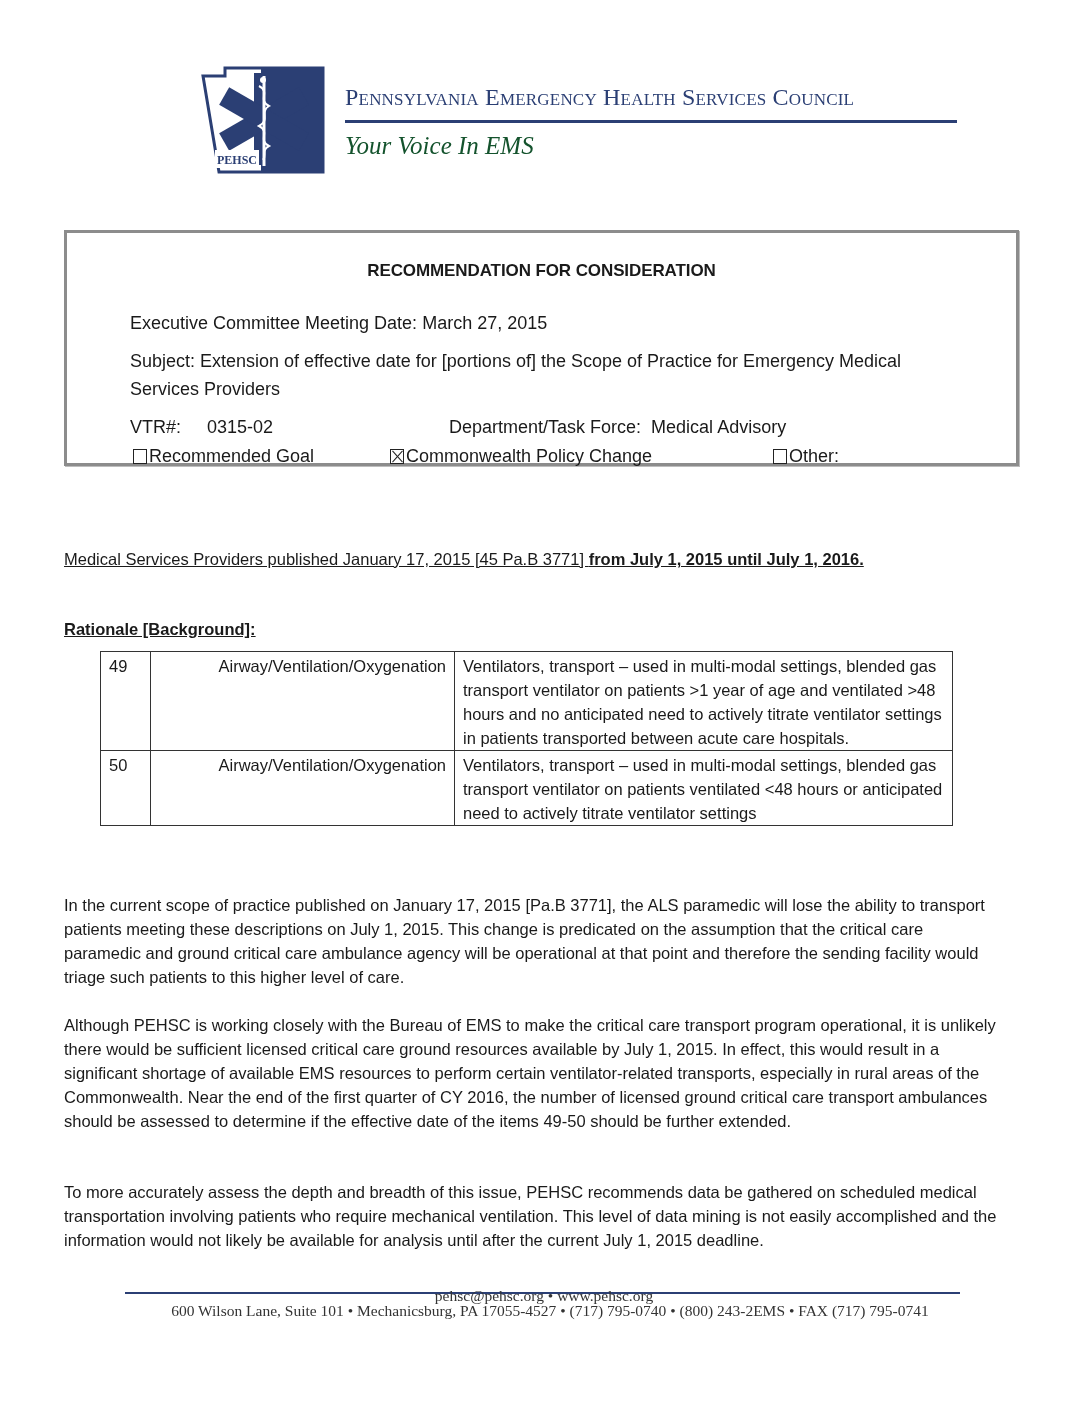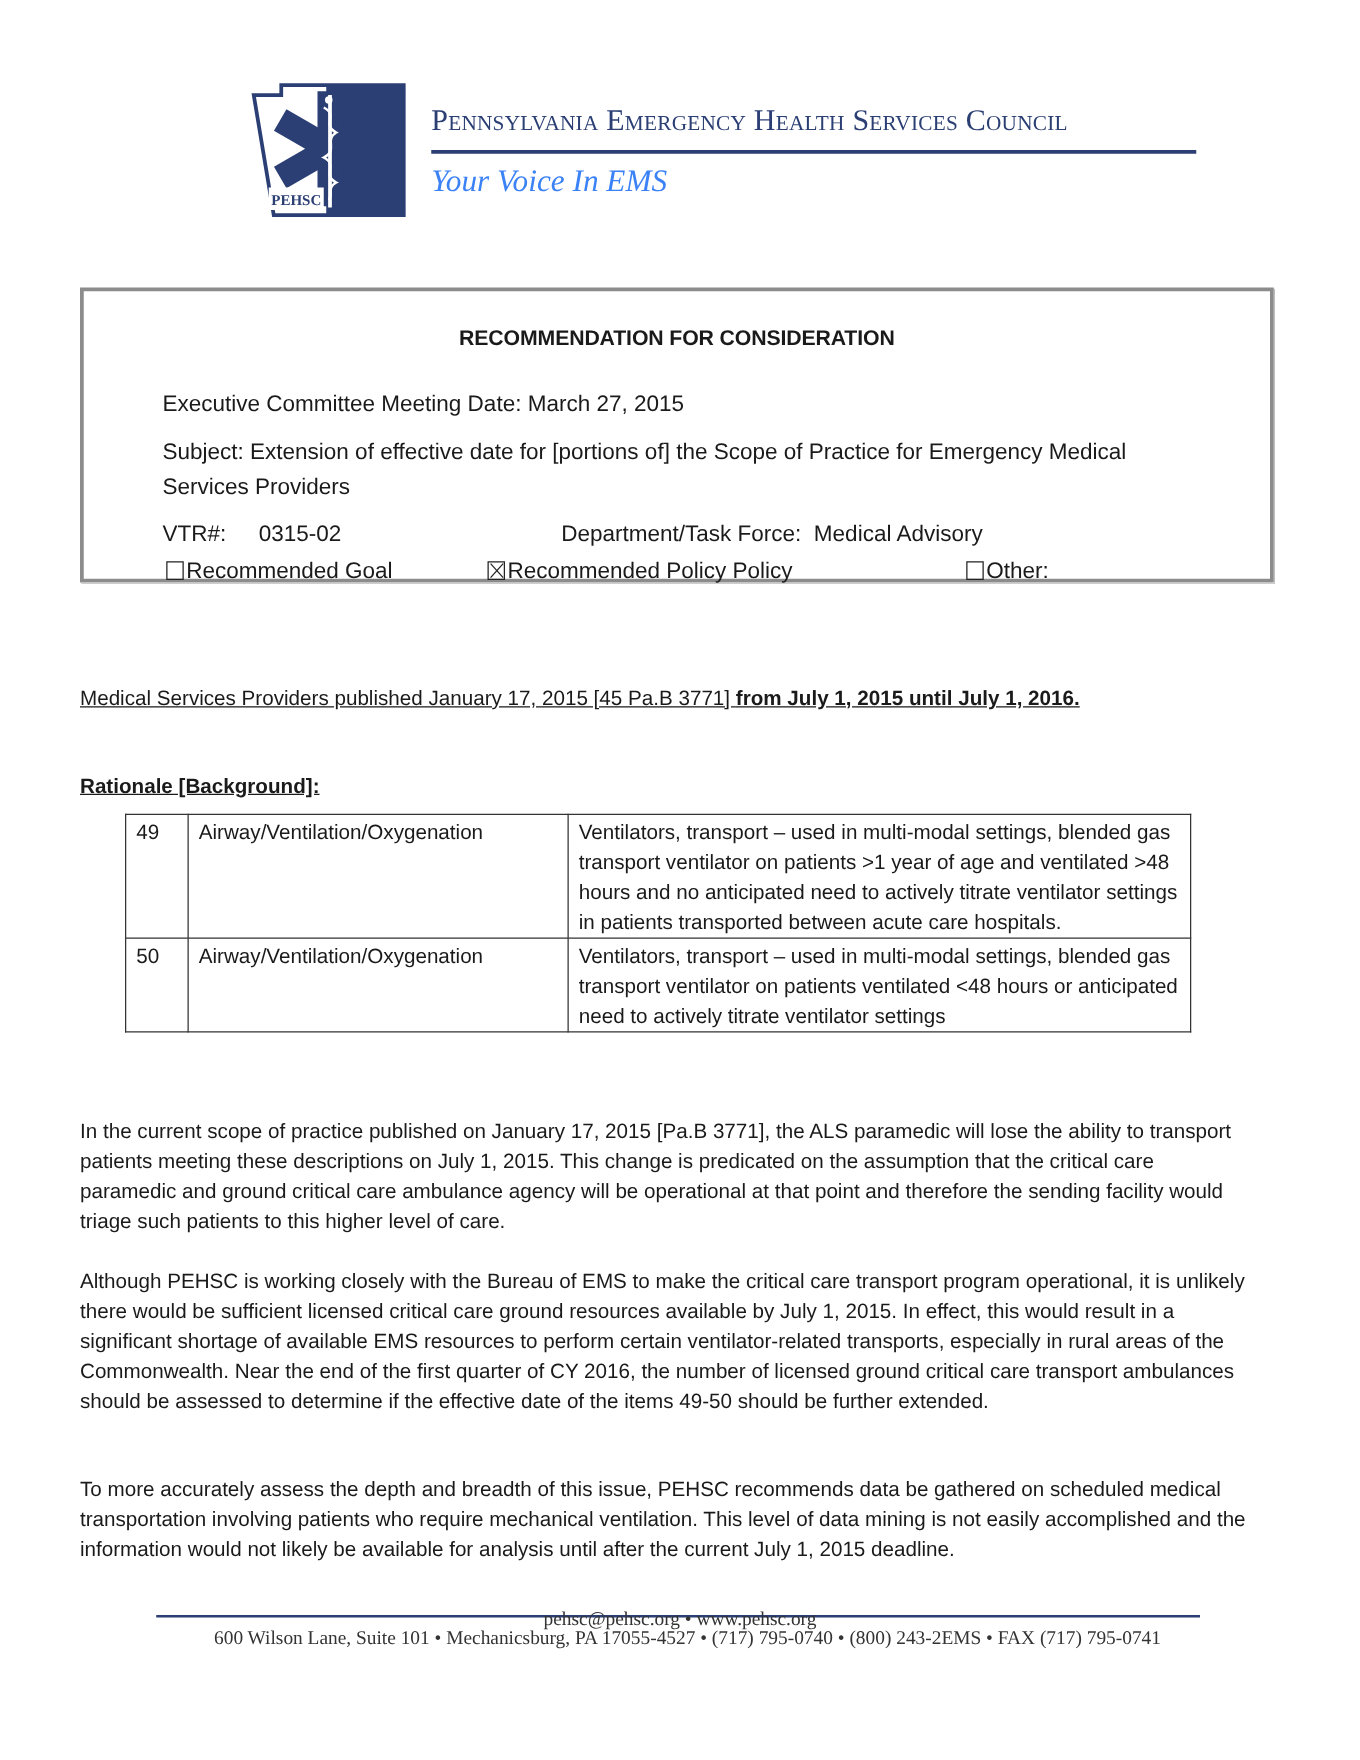--- a/index.html
+++ b/index.html
@@ -36,21 +36,21 @@
       left: 148px; top: 56px;
       width: 612px; height: 3px;
       background: #2b3f74;
     }
     .tagline {
       position: absolute;
       left: 148px; top: 68px;
       font-family: "Liberation Serif", serif;
       font-style: italic;
       font-size: 25px;
-      color: #3b82f6;
+      color: #14532d;
       white-space: nowrap;
     }
 
     .rfc-box {
       position: absolute;
       left: 64px; top: 230px;
       width: 955px; height: 236px;
       border: 3px solid #8c8c8c;
       box-shadow: 1px 1px 0 #bdbdbd;
     }
@@ -119,21 +119,21 @@
       border-collapse: collapse;
       font-size: 16.5px;
       line-height: 24px;
     }
     table.scope td {
       border: 1px solid #333;
       vertical-align: top;
       padding: 2px 8px 0 8px;
     }
     table.scope td.num { width: 50px; }
-    table.scope td.cat { width: 304px; }
+    table.scope td.cat { width: 304px; text-align: right; }
 
     .para {
       position: absolute;
       left: 64px;
       width: 940px;
       font-size: 16.5px;
       line-height: 24px;
     }
     .p1 { top: 893px; }
     .p2 { top: 1013px; }
@@ -201,21 +201,21 @@
   <div class="rfc-line rfc-committee">
     <span>Department/Task Force:</span>&nbsp;
     <span>Medical Advisory</span>
   </div>
   <div class="rfc-line rfc-check rfc-goal">
     <span class="cb"></span>
     <span>Recommended Goal</span>
   </div>
   <div class="rfc-line rfc-check rfc-policy">
     <span class="cb checked"></span>
-    <span>Recommended Policy Policy</span>
+    <span>Commonwealth Policy Change</span>
   </div>
   <div class="rfc-line rfc-check rfc-other">
     <span class="cb"></span>
     <span>Other:</span>
   </div>
 </div>
 
 <div class="section rec">
   <div class="body">
     <br>

